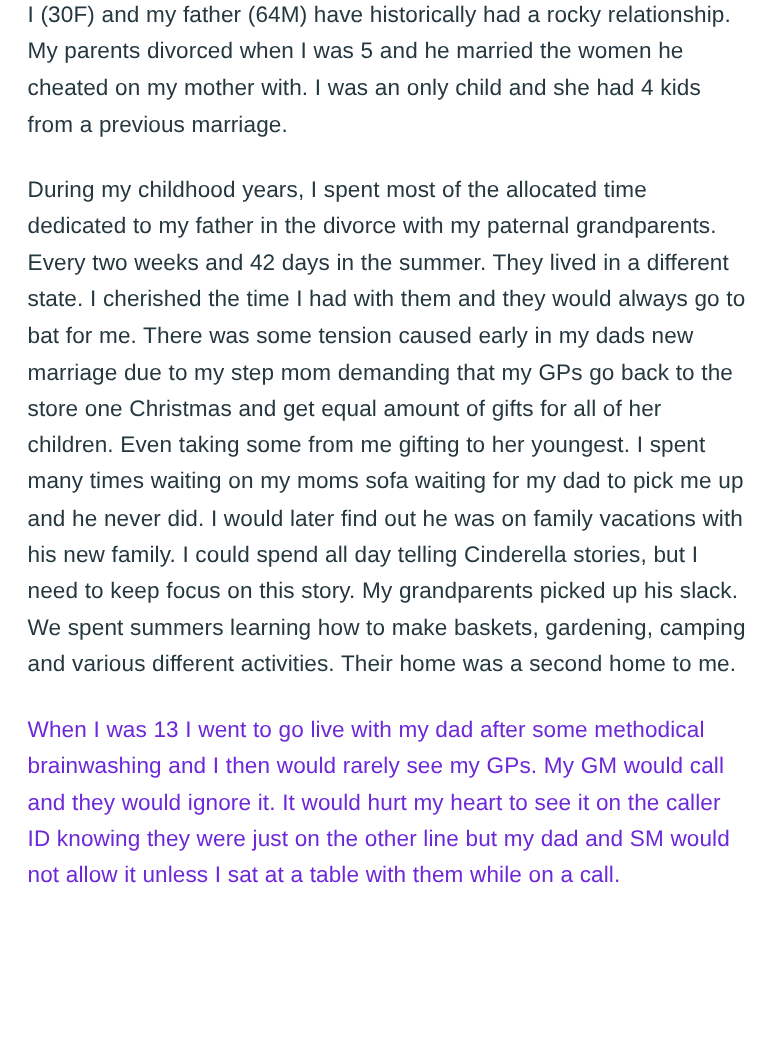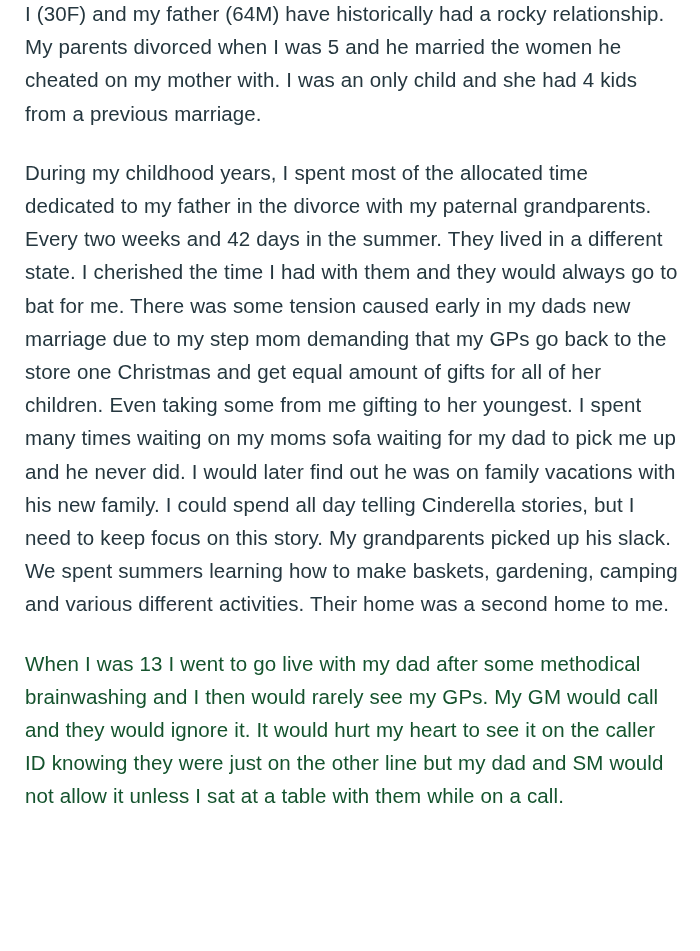--- a/index.html
+++ b/index.html
@@ -38,14 +38,14 @@
   .post-paragraph:last-child {
     margin-bottom: 0;
   }
 </style>
 </head>
 <body style="background: rgb(255, 255, 255);">
 
 <div class="post-body" style="background: rgb(255, 255, 255);">
   <p class="post-paragraph" style="color: rgb(37, 55, 63);">I (30F) and my father (64M) have historically had a rocky relationship. My parents divorced when I was 5 and he married the women he cheated on my mother with. I was an only child and she had 4 kids from a previous marriage.</p>
   <p class="post-paragraph" style="color: rgb(37, 55, 63);">During my childhood years, I spent most of the allocated time dedicated to my father in the divorce with my paternal grandparents. Every two weeks and 42 days in the summer. They lived in a different state. I cherished the time I had with them and they would always go to bat for me. There was some tension caused early in my dads new marriage due to my step mom demanding that my GPs go back to the store one Christmas and get equal amount of gifts for all of her children. Even taking some from me gifting to her youngest. I spent many times waiting on my moms sofa waiting for my dad to pick me up and he never did. I would later find out he was on family vacations with his new family. I could spend all day telling Cinderella stories, but I need to keep focus on this story. My grandparents picked up his slack. We spent summers learning how to make baskets, gardening, camping and various different activities. Their home was a second home to me.</p>
-  <p class="post-paragraph" style="color: #14532d;">When I was 13 I went to go live with my dad after some methodical brainwashing and I then would rarely see my GPs. My GM would call and they would ignore it. It would hurt my heart to see it on the caller ID knowing they were just on the other line but my dad and SM would not allow it unless I sat at a table with them while on a call.</p>
+  <p class="post-paragraph" style="color: #6d28d9;">When I was 13 I went to go live with my dad after some methodical brainwashing and I then would rarely see my GPs. My GM would call and they would ignore it. It would hurt my heart to see it on the caller ID knowing they were just on the other line but my dad and SM would not allow it unless I sat at a table with them while on a call.</p>
 </div>
 
 </body></html>

